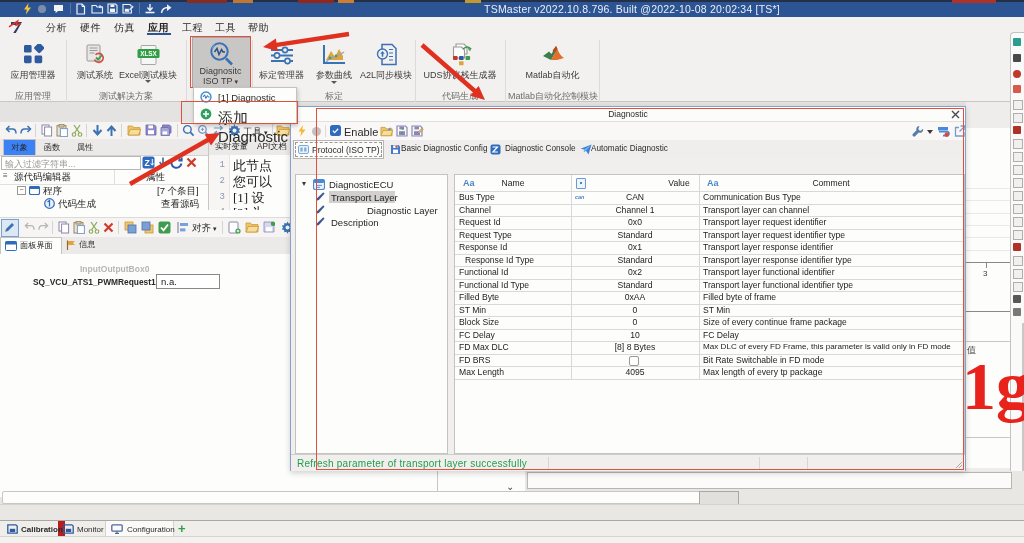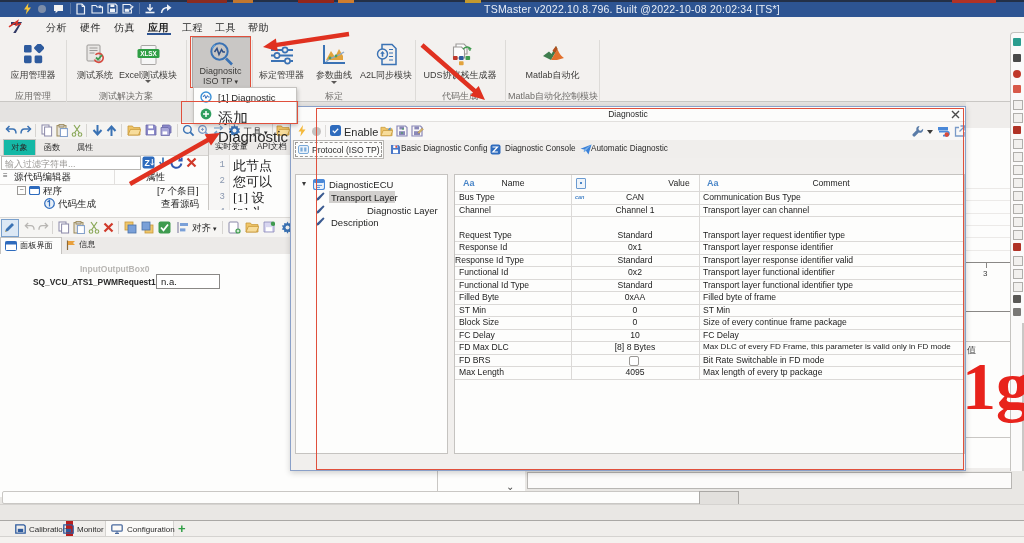--- a/index.html
+++ b/index.html
@@ -268,21 +268,21 @@
     <div class="tool-sep" style="left:272px;"></div>
     <svg class="abs" style="left:276px;top:3px" width="14" height="11" viewBox="0 0 14 11">
         <path d="M1 10 V1 h4.5 l1 1.6 H13 V10 Z" fill="#f0c66a" stroke="#c89838" stroke-width=".8"></path>
         <path d="M1 10 L3.4 4.4 H13.8 L11.5 10 Z" fill="#f7dc9a" stroke="#c89838" stroke-width=".8"></path>
       </svg>
   </div>
 
   <div class="abs" style="left:0;top:139px;width:208px;height:71px;background:#fdfdfc;border-right:1px solid #c9c7c4;">
 
     <div class="abs" style="left:0;top:0;width:208px;height:16px;background:#eceae8;border-bottom:1px solid #d5d3d0;">
-      <div class="abs tab-sm" style="left:3px;top:0px;width:31px;height:15px;background:#14b8a6;border:1px solid #c5c3c0;border-bottom:none;text-align:center;line-height:15px;">对象</div>
+      <div class="abs tab-sm" style="left:3px;top:0px;width:31px;height:15px;background:#3b82f6;border:1px solid #c5c3c0;border-bottom:none;text-align:center;line-height:15px;">对象</div>
       <div class="abs tab-sm" style="left:37px;top:1px;width:30px;text-align:center;line-height:15px;">函数</div>
       <div class="abs tab-sm" style="left:70px;top:1px;width:30px;text-align:center;line-height:15px;">属性</div>
     </div>
 
     <div class="abs" style="left:0;top:17px;width:208px;height:14px;">
       <div class="abs" style="left:1px;top:0px;width:138px;height:12px;background:#fff;border:1px solid #b8b6b3;">
         <span style="font-size:9px;color:#9a9895;position:absolute;left:3px;top:1px;">输入过滤字符串...</span>
       </div>
       <svg class="abs" style="left:142px;top:0px" width="13" height="13" viewBox="0 0 13 13">
           <rect x="0.5" y="0.5" width="12" height="12" rx="2" fill="#2e6bbd"></rect>
@@ -492,21 +492,21 @@
     <div class="abs" style="left:503px;top:10px;width:18px;height:14px;">
         <span style="position:absolute;left:3px;top:0px;font-size:10px;color:#4a4a4a;">⌄</span>
       </div>
     <div class="abs" style="left:527px;top:1px;width:483px;height:15px;background:#fcfbfa;border:1px solid #b8b6b3;"></div>
     <div class="abs" style="left:2px;top:20px;width:712px;height:11px;background:#fdfdfc;border:1px solid #c9c7c4;border-radius:2px;"></div>
     <div class="abs" style="left:699px;top:20px;width:38px;height:12px;background:#e2e0dd;border:1px solid #aaa8a5;"></div>
     <div class="abs" style="left:0;top:33px;width:1024px;height:1px;background:#d5d3d0;"></div>
   </div>
 
   <div class="abs" style="left:0;top:520px;width:1024px;height:16px;background:#f0eeeb;border-top:1px solid #aaa8a5;">
-    <div class="abs" style="left:10px;top:0;width:56px;height:16px;border-right:7px solid #b91c1c;">
+    <div class="abs" style="left:2px;top:0;width:56px;height:16px;border-right:7px solid #b91c1c;font-weight:bold;">
       <svg style="position:absolute;left:5px;top:3px" width="11" height="10" viewBox="0 0 11 10">
           <path d="M0.8 0.8 h8 L10.2 2 V9.2 H0.8 Z" fill="none" stroke="#2e5b9e" stroke-width="1.3"></path>
           <rect x="2.8" y="4.8" width="5.4" height="3.2" fill="#2e5b9e"></rect>
         </svg>
       <span style="position:absolute;left:19px;top:3.5px;font-size:8px;color:#2a2a2a;">Calibration</span>
     </div>
     <div class="abs" style="left:59px;top:0;width:46px;height:16px;border-right:1px solid #d5d3d0;">
       <svg style="position:absolute;left:4px;top:3px" width="11" height="10" viewBox="0 0 11 10">
           <path d="M0.8 0.8 h8 L10.2 2 V9.2 H0.8 Z" fill="none" stroke="#2e5b9e" stroke-width="1.3"></path>
           <rect x="2.8" y="4.8" width="5.4" height="3.2" fill="#2e5b9e"></rect>
@@ -667,34 +667,39 @@
             <div class="cell" style="left: 0px; top: 0px; width: 114px; height: 12.5px; line-height: 12.5px; padding-left: 4px;">Bus Type</div>
             <div class="cell" style="left: 116px; top: 0px; width: 128px; height: 12.5px; line-height: 12.5px; text-align: center;">CAN</div>
             <div class="cell" style="left: 244px; top: 0px; width: 262px; height: 12.5px; line-height: 12.5px; padding-left: 4px;">Communication Bus Type</div>
             <div style="position: absolute; left: 120px; top: 3px; font-size: 5.5px; font-weight: bold; font-style: italic; color: rgb(74, 134, 200);">can</div>
           </div>
           <div class="abs" style="left: 0px; top: 28.5px; width: 508px; height: 12.5px; border-bottom: 1px solid rgb(219, 217, 215);">
             <div class="cell" style="left: 0px; top: 0px; width: 114px; height: 12.5px; line-height: 12.5px; padding-left: 4px;">Channel</div>
             <div class="cell" style="left: 116px; top: 0px; width: 128px; height: 12.5px; line-height: 12.5px; text-align: center;">Channel 1</div>
             <div class="cell" style="left: 244px; top: 0px; width: 262px; height: 12.5px; line-height: 12.5px; padding-left: 4px;">Transport layer can channel</div>
           </div>
+          <div class="abs" style="left: 0px; top: 41px; width: 508px; height: 12.5px; border-bottom: 1px solid rgb(219, 217, 215);">
+            <div class="cell" style="left: 0px; top: 0px; width: 114px; height: 12.5px; line-height: 12.5px; padding-left: 4px;">Request Id</div>
+            <div class="cell" style="left: 116px; top: 0px; width: 128px; height: 12.5px; line-height: 12.5px; text-align: center;">0x0</div>
+            <div class="cell" style="left: 244px; top: 0px; width: 262px; height: 12.5px; line-height: 12.5px; padding-left: 4px;">Transport layer request identifier</div>
+          </div>
           <div class="abs" style="left: 0px; top: 53.5px; width: 508px; height: 12.5px; border-bottom: 1px solid rgb(219, 217, 215);">
             <div class="cell" style="left: 0px; top: 0px; width: 114px; height: 12.5px; line-height: 12.5px; padding-left: 4px;">Request Type</div>
             <div class="cell" style="left: 116px; top: 0px; width: 128px; height: 12.5px; line-height: 12.5px; text-align: center;">Standard</div>
             <div class="cell" style="left: 244px; top: 0px; width: 262px; height: 12.5px; line-height: 12.5px; padding-left: 4px;">Transport layer request identifier type</div>
           </div>
           <div class="abs" style="left: 0px; top: 66px; width: 508px; height: 12.5px; border-bottom: 1px solid rgb(219, 217, 215);">
             <div class="cell" style="left: 0px; top: 0px; width: 114px; height: 12.5px; line-height: 12.5px; padding-left: 4px;">Response Id</div>
             <div class="cell" style="left: 116px; top: 0px; width: 128px; height: 12.5px; line-height: 12.5px; text-align: center;">0x1</div>
             <div class="cell" style="left: 244px; top: 0px; width: 262px; height: 12.5px; line-height: 12.5px; padding-left: 4px;">Transport layer response identifier</div>
           </div>
           <div class="abs" style="left: 0px; top: 78.5px; width: 508px; height: 12.5px; border-bottom: 1px solid rgb(219, 217, 215);">
-            <div class="cell" style="left: 0px; top: 0px; width: 114px; height: 12.5px; line-height: 12.5px; padding-left: 0;">Response Id Type</div>
+            <div class="cell" style="left: 0px; top: 0px; width: 114px; height: 12.5px; line-height: 12.5px; padding-left: 10px;">Response Id Type</div>
             <div class="cell" style="left: 116px; top: 0px; width: 128px; height: 12.5px; line-height: 12.5px; text-align: center;">Standard</div>
-            <div class="cell" style="left: 244px; top: 0px; width: 262px; height: 12.5px; line-height: 12.5px; padding-left: 4px;">Transport layer response identifier valid</div>
+            <div class="cell" style="left: 244px; top: 0px; width: 262px; height: 12.5px; line-height: 12.5px; padding-left: 4px;">Transport layer response identifier type</div>
           </div>
           <div class="abs" style="left: 0px; top: 91px; width: 508px; height: 12.5px; border-bottom: 1px solid rgb(219, 217, 215);">
             <div class="cell" style="left: 0px; top: 0px; width: 114px; height: 12.5px; line-height: 12.5px; padding-left: 4px;">Functional Id</div>
             <div class="cell" style="left: 116px; top: 0px; width: 128px; height: 12.5px; line-height: 12.5px; text-align: center;">0x2</div>
             <div class="cell" style="left: 244px; top: 0px; width: 262px; height: 12.5px; line-height: 12.5px; padding-left: 4px;">Transport layer functional identifier</div>
           </div>
           <div class="abs" style="left: 0px; top: 103.5px; width: 508px; height: 12.5px; border-bottom: 1px solid rgb(219, 217, 215);">
             <div class="cell" style="left: 0px; top: 0px; width: 114px; height: 12.5px; line-height: 12.5px; padding-left: 4px;">Functional Id Type</div>
             <div class="cell" style="left: 116px; top: 0px; width: 128px; height: 12.5px; line-height: 12.5px; text-align: center;">Standard</div>
             <div class="cell" style="left: 244px; top: 0px; width: 262px; height: 12.5px; line-height: 12.5px; padding-left: 4px;">Transport layer functional identifier type</div>
@@ -730,20 +735,29 @@
             <div class="cell" style="left: 244px; top: 0px; width: 262px; height: 12.5px; line-height: 12.5px; padding-left: 4px;">Bit Rate Switchable in FD mode</div>
           </div>
           <div class="abs" style="left: 0px; top: 191px; width: 508px; height: 12.5px; border-bottom: 1px solid rgb(219, 217, 215);">
             <div class="cell" style="left: 0px; top: 0px; width: 114px; height: 12.5px; line-height: 12.5px; padding-left: 4px;">Max Length</div>
             <div class="cell" style="left: 116px; top: 0px; width: 128px; height: 12.5px; line-height: 12.5px; text-align: center;">4095</div>
             <div class="cell" style="left: 244px; top: 0px; width: 262px; height: 12.5px; line-height: 12.5px; padding-left: 4px;">Max length of every tp package</div>
           </div>
         </div>
     </div>
 
+    <div class="abs" style="left:0;top:347px;width:674px;height:16px;background:#f1efee;border-top:1px solid #cfcdcb;">
+      <span style="position:absolute;left:6px;top:3px;font-size:10px;letter-spacing:.25px;color:#1f9e4d;">Refresh parameter of transport layer successfully</span>
+      <div class="abs" style="left:257px;top:2px;width:1px;height:12px;background:#d8d6d4;"></div>
+      <div class="abs" style="left:468px;top:2px;width:1px;height:12px;background:#d8d6d4;"></div>
+      <div class="abs" style="left:516px;top:2px;width:1px;height:12px;background:#d8d6d4;"></div>
+      <svg style="position:absolute;left:664px;top:6px" width="8" height="8" viewBox="0 0 8 8">
+          <path d="M7 1 L1 7 M7 4 L4 7" stroke="#aaa8a5" stroke-width="1"></path>
+        </svg>
+    </div>
   </div>
 
   <div class="abs" style="left:193px;top:87px;width:102px;height:35px;background:#fdfdfc;border:1px solid #c5c3c0;box-shadow:1px 2px 4px rgba(0,0,0,.2);">
     <div class="abs" style="left:0;top:1px;width:104px;height:16px;">
       <svg style="position:absolute;left:6px;top:2px" width="12" height="12" viewBox="0 0 12 12">
           <circle cx="6" cy="6" r="5" fill="none" stroke="#3a90d8" stroke-width="1.4"></circle>
           <path d="M3 6 l1.6-2.2 1.3 3.6 1.5-2.8 .8 1.4 h1.4" stroke="#2e6bbd" stroke-width="1" fill="none"></path>
         </svg>
       <span style="position:absolute;left:24px;top:3px;font-size:9.5px;color:#2a2a2a;">[1] Diagnostic</span>
     </div>

